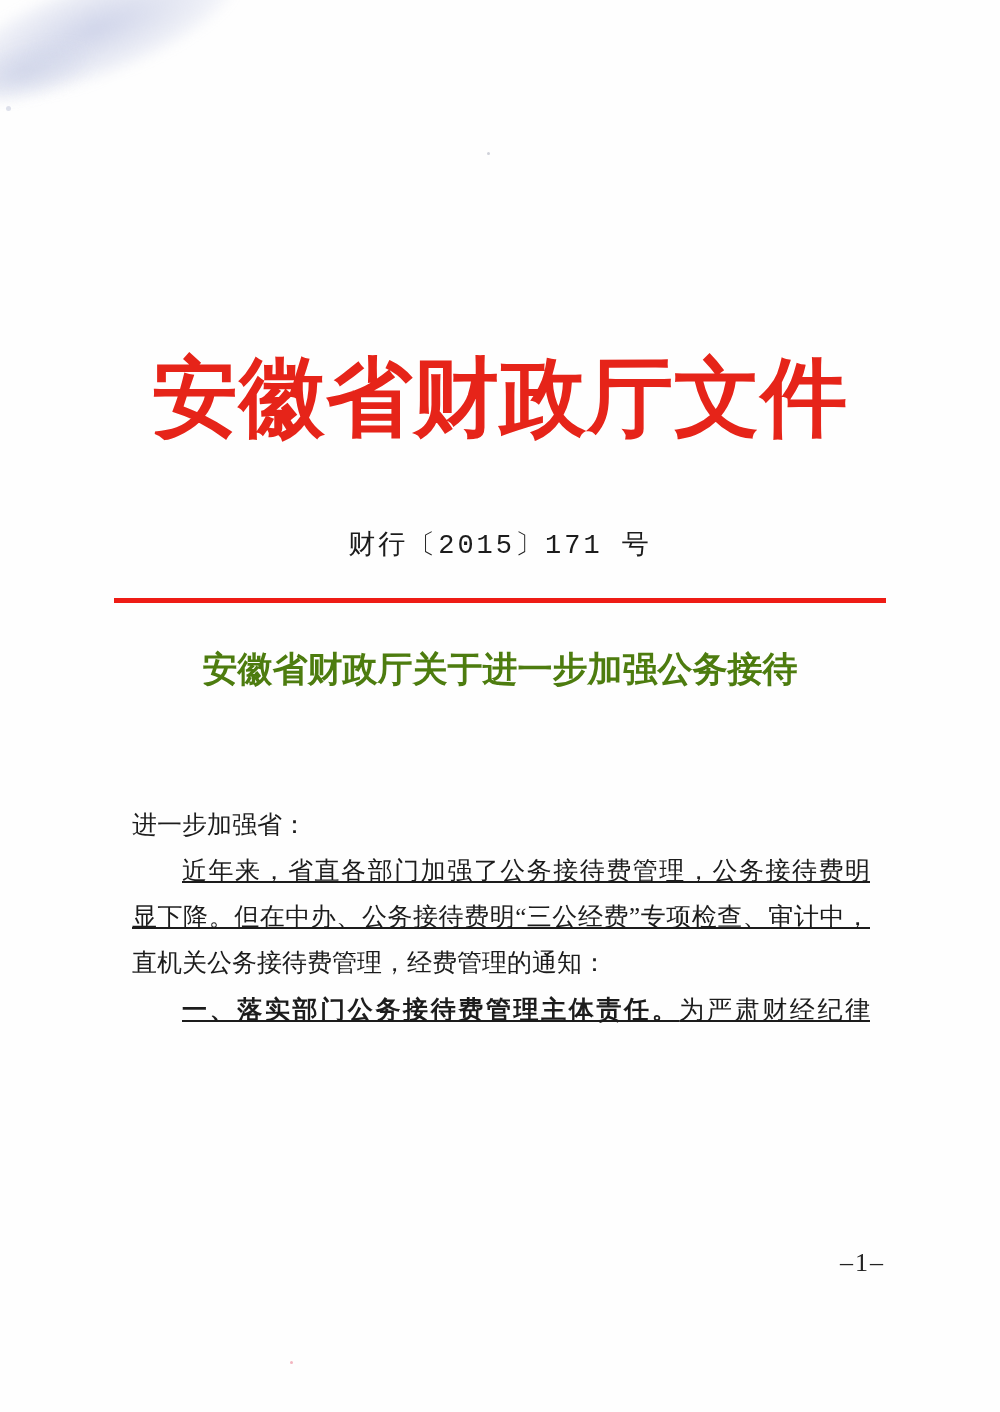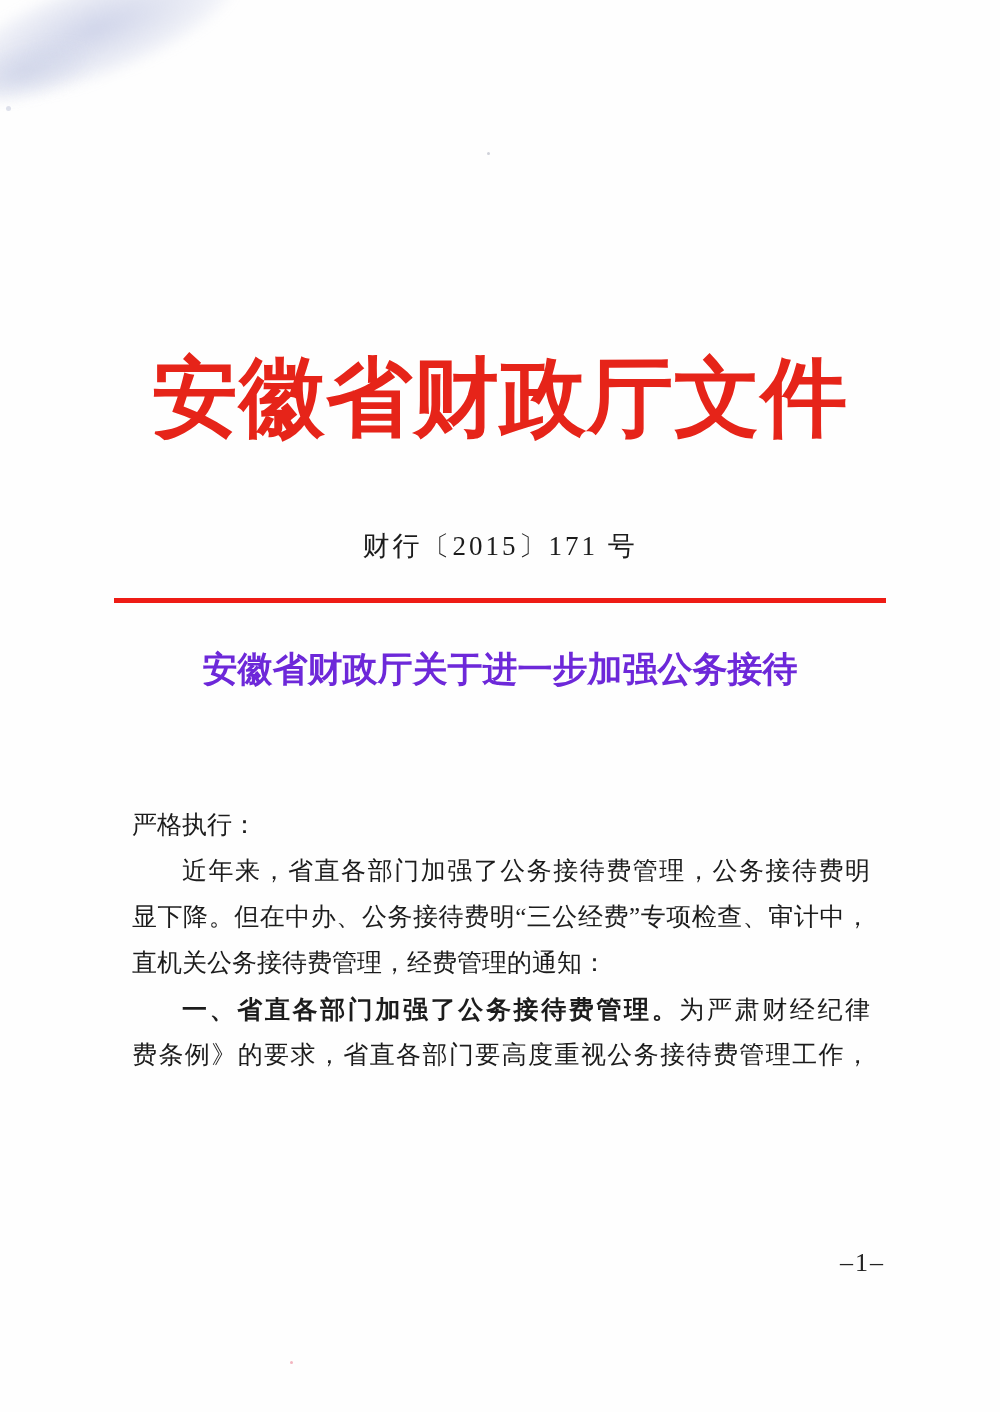--- a/index.html
+++ b/index.html
@@ -44,45 +44,47 @@
     color:var(--header-red);
     white-space:nowrap;
     font-family:Liberation Mono, monospace;
   }
   .doc-number{
     position:absolute;left:0;top:525px;width:1000px;height:42px;
     line-height:42px;text-align:center;
     font-size:27px;letter-spacing:3px;
     color:var(--text-black);
     white-space:nowrap;
+    font-family:Liberation Mono, monospace;
   }
   .red-line{
     position:absolute;left:114px;top:598px;width:772px;height:5px;
     background:var(--line-red);
   }
   .doc-title{
     position:absolute;left:0;top:645px;width:1000px;text-align:center;
-    font-size:35px;font-weight:700;color:#6d28d9;
+    font-size:35px;font-weight:700;color:#4d7c0f;
   }
   .doc-title .t-line{height:50px;line-height:50px;white-space:nowrap;}
 
   .body-block{
     position:absolute;left:132px;top:802px;width:738px;
     font-size:25px;color:var(--text-black);
   }
   .bline{
     margin:0;height:46px;line-height:46px;
     text-align:justify;
     text-justify:inter-character;
     white-space:nowrap;
   }
   .bline.fill{
     white-space:normal;
     text-align-last:justify;
     overflow:hidden;
+    text-decoration:underline;
   }
   .bline.indent{text-indent:2em;}
   .heading-bold{
     font-weight:700;
     font-family:"Liberation Sans","DejaVu Sans",sans-serif;
   }
   .page-number{
     position:absolute;top:1248px;right:115px;height:30px;line-height:30px;
     font-size:26px;letter-spacing:2px;color:#222;
     white-space:nowrap;
@@ -103,25 +105,24 @@
 
   <div class="doc-number">财行〔2015〕171 号</div>
 
   <div class="red-line"></div>
 
   <div class="doc-title">
     <div class="t-line">安徽省财政厅关于进一步加强公务接待</div>
   </div>
 
   <div class="body-block">
-    <p class="bline">严格执行：</p>
+    <p class="bline">进一步加强省：</p>
 
     <p class="bline fill indent">近年来，省直各部门加强了公务接待费管理，公务接待费明</p>
     <p class="bline fill">显下降。但在中办、公务接待费明“三公经费”专项检查、审计中，</p>
     <p class="bline">直机关公务接待费管理，经费管理的通知：</p>
 
-    <p class="bline fill indent"><span class="heading-bold">一、省直各部门加强了公务接待费管理。</span><span>为严肃财经纪律</span></p>
-    <p class="bline fill">费条例》的要求，省直各部门要高度重视公务接待费管理工作，</p>
+    <p class="bline fill indent"><span class="heading-bold">一、落实部门公务接待费管理主体责任。</span><span>为严肃财经纪律</span></p>
   </div>
 
   <div class="page-number">–1–</div>
 
 </div>
 
 </body></html>

